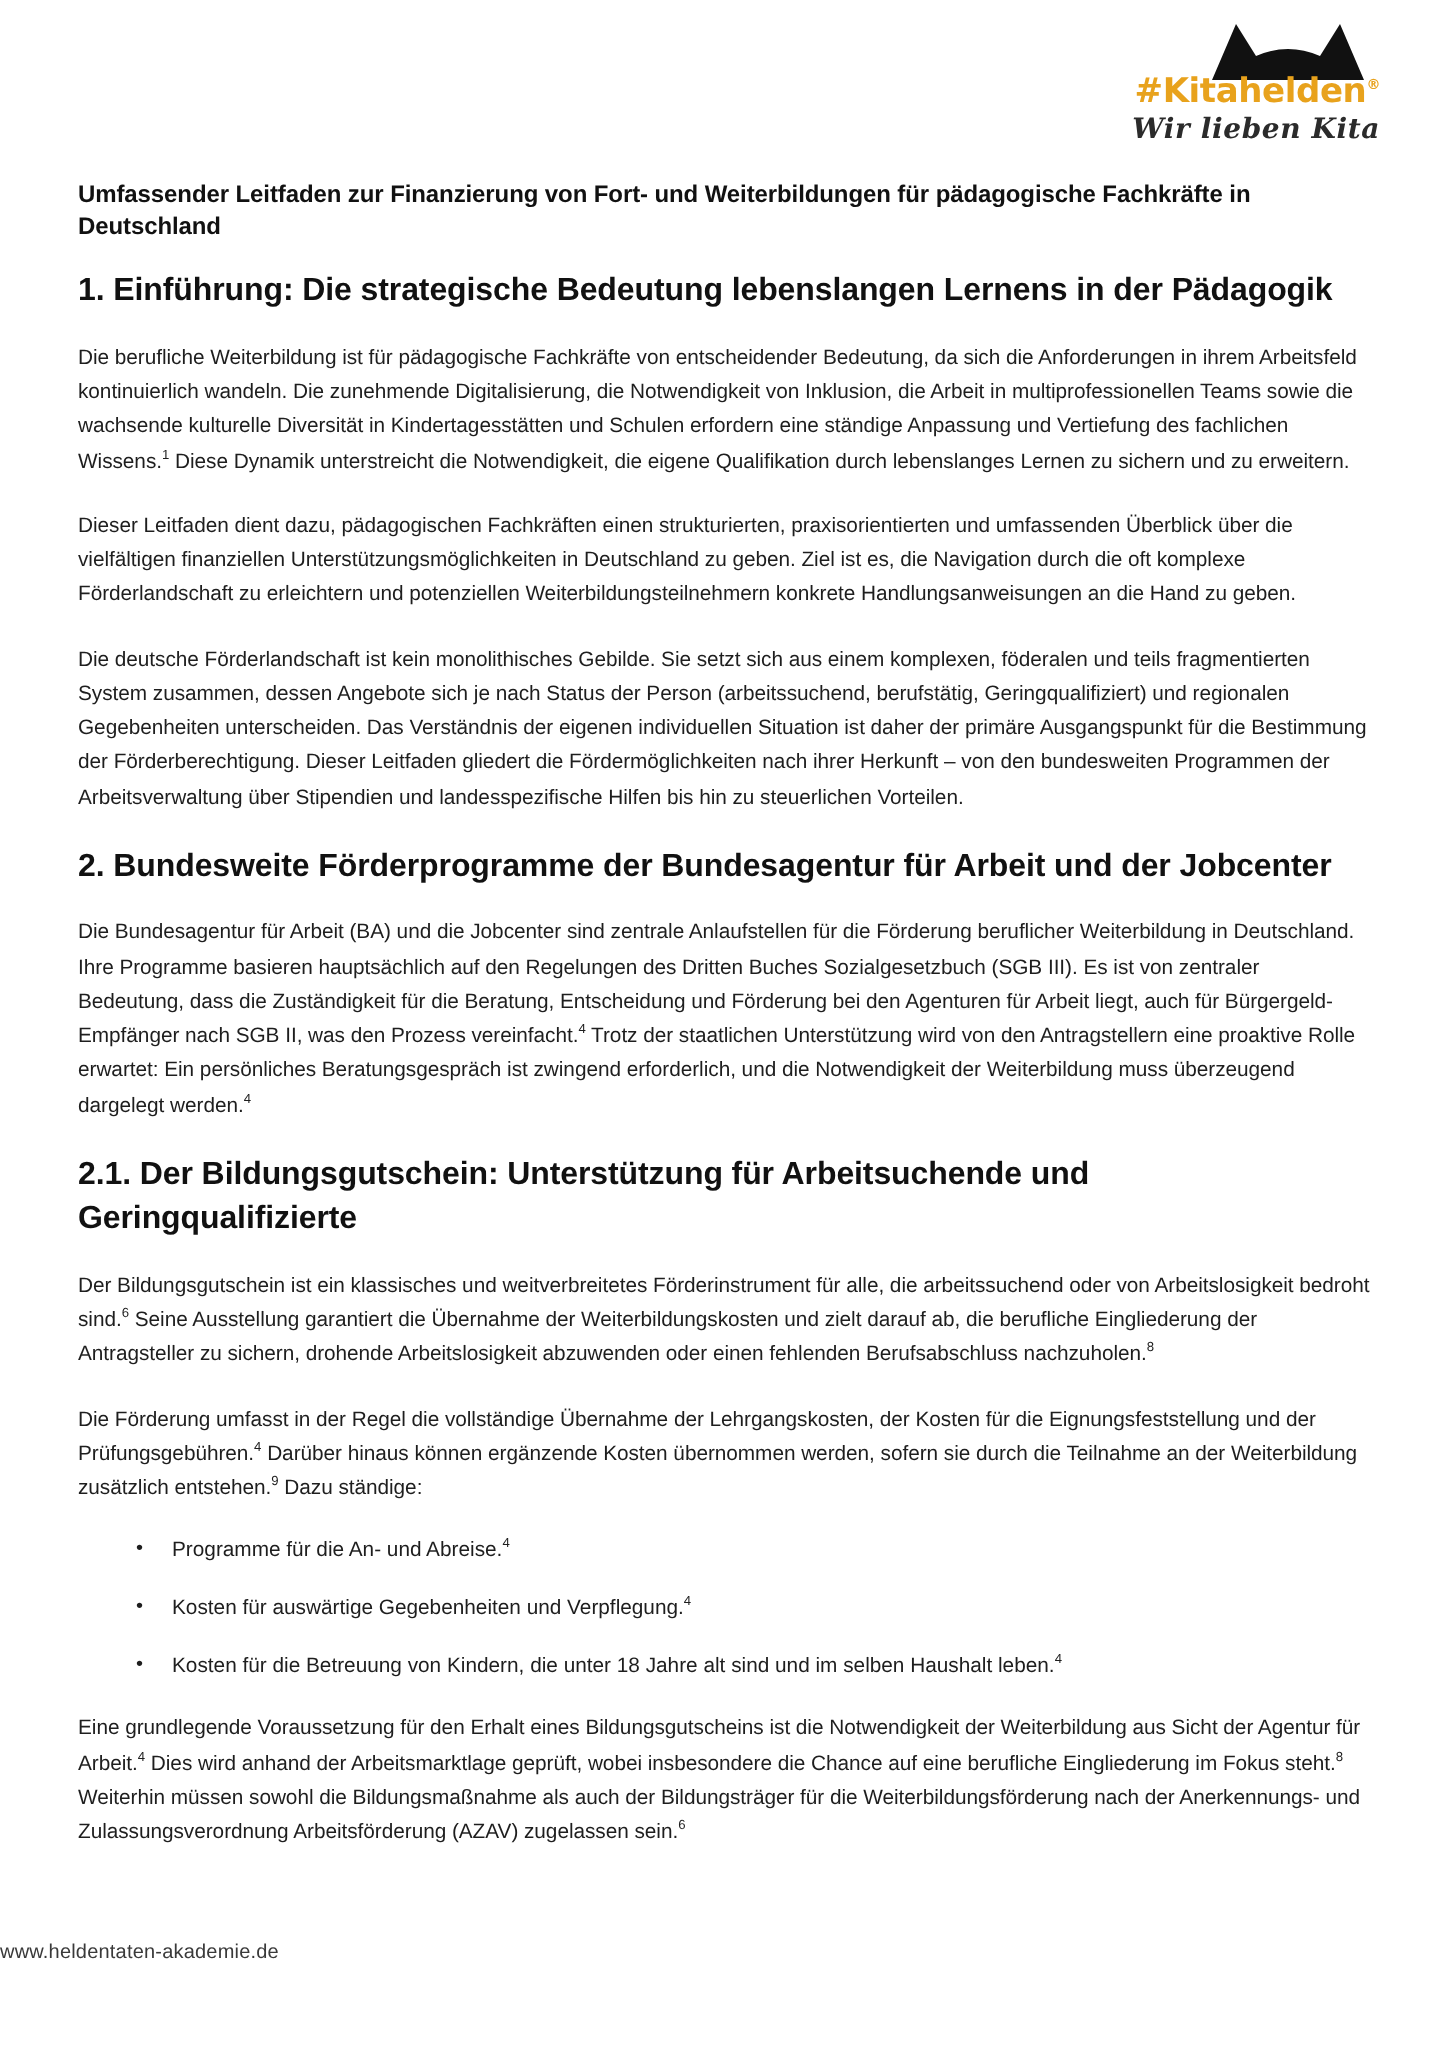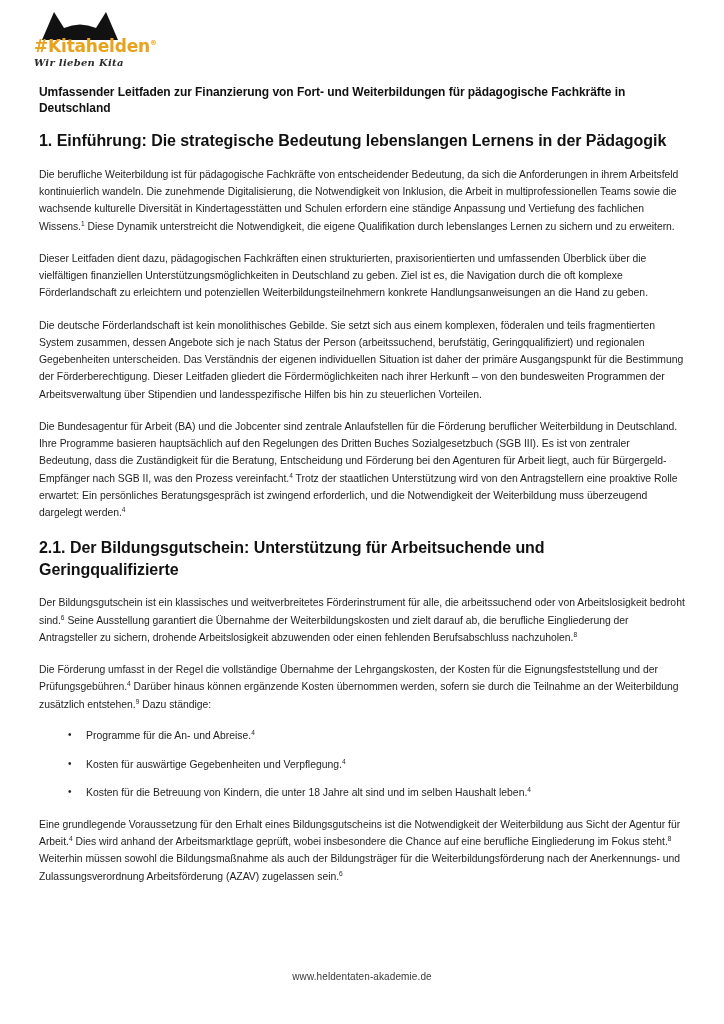--- a/index.html
+++ b/index.html
@@ -21,21 +21,21 @@
     box-sizing: border-box;
     padding: 0 34px;
   }
 
   
   .logo-block {
     width: 100%;
     padding-top: 10px;
     display: flex;
     flex-direction: column;
-    align-items: flex-start;
+    align-items: flex-end;
   }
   .logo-mark {
     width: 92px;
     height: 30px;
     display: block;
   }
   .logo-wordmark {
     font-family: "DejaVu Sans", sans-serif;
     font-weight: bold;
     font-size: 17px;
@@ -48,21 +48,21 @@
   .logo-wordmark .name { color: #E8A21C; }
   .logo-wordmark .reg {
     font-size: 7px;
     vertical-align: super;
     color: #E8A21C;
   }
   .logo-tagline {
     font-family: "DejaVu Serif", serif;
     font-style: italic;
     font-weight: bold;
-    font-size: 10px;
+    font-size: 14px;
     color: #2b2b2b;
     margin-top: 2px;
     letter-spacing: 0.3px;
     white-space: nowrap;
   }
 
   
   .doc {
     padding: 0 5px 0 5px;
     margin-top: 16px;
@@ -117,21 +117,20 @@
     font-size: 10px;
     color: #1e1e1e;
   }
 
   
   .footer {
     position: absolute;
     left: 0;
     right: 0;
     bottom: 42px;
-    text-align: center;
     font-size: 10px;
     color: #3a3a3a;
     letter-spacing: 0.1px;
   }
 </style>
 </head>
 <body>
 
 <div class="page">
 
@@ -150,20 +149,21 @@
     <h1 class="doc-title">Umfassender Leitfaden zur Finanzierung von Fort- und Weiterbildungen für pädagogische Fachkräfte in Deutschland</h1>
 
     <h2 class="section-heading">1. Einführung: Die strategische Bedeutung lebenslangen Lernens in der Pädagogik</h2>
 
     <p class="body-text"><span>Die berufliche Weiterbildung ist für pädagogische Fachkräfte von entscheidender Bedeutung, da sich die Anforderungen in ihrem Arbeitsfeld kontinuierlich wandeln. Die zunehmende Digitalisierung, die Notwendigkeit von Inklusion, die Arbeit in multiprofessionellen Teams sowie die wachsende kulturelle Diversität in Kindertagesstätten und Schulen erfordern eine ständige Anpassung und Vertiefung des fachlichen Wissens.</span><sup>1</sup><span> Diese Dynamik unterstreicht die Notwendigkeit, die eigene Qualifikation durch lebenslanges Lernen zu sichern und zu erweitern.</span></p>
 
     <p class="body-text">Dieser Leitfaden dient dazu, pädagogischen Fachkräften einen strukturierten, praxisorientierten und umfassenden Überblick über die vielfältigen finanziellen Unterstützungsmöglichkeiten in Deutschland zu geben. Ziel ist es, die Navigation durch die oft komplexe Förderlandschaft zu erleichtern und potenziellen Weiterbildungsteilnehmern konkrete Handlungsanweisungen an die Hand zu geben.</p>
 
     <p class="body-text">Die deutsche Förderlandschaft ist kein monolithisches Gebilde. Sie setzt sich aus einem komplexen, föderalen und teils fragmentierten System zusammen, dessen Angebote sich je nach Status der Person (arbeitssuchend, berufstätig, Geringqualifiziert) und regionalen Gegebenheiten unterscheiden. Das Verständnis der eigenen individuellen Situation ist daher der primäre Ausgangspunkt für die Bestimmung der Förderberechtigung. Dieser Leitfaden gliedert die Fördermöglichkeiten nach ihrer Herkunft – von den bundesweiten Programmen der Arbeitsverwaltung über Stipendien und landesspezifische Hilfen bis hin zu steuerlichen Vorteilen.</p>
 
+    <h2 class="section-heading">2. Bundesweite Förderprogramme der Bundesagentur für Arbeit und der Jobcenter</h2>
 
     <p class="body-text"><span>Die Bundesagentur für Arbeit (BA) und die Jobcenter sind zentrale Anlaufstellen für die Förderung beruflicher Weiterbildung in Deutschland. Ihre Programme basieren hauptsächlich auf den Regelungen des Dritten Buches Sozialgesetzbuch (SGB III). Es ist von zentraler Bedeutung, dass die Zuständigkeit für die Beratung, Entscheidung und Förderung bei den Agenturen für Arbeit liegt, auch für Bürgergeld-Empfänger nach SGB II, was den Prozess vereinfacht.</span><sup>4</sup><span> Trotz der staatlichen Unterstützung wird von den Antragstellern eine proaktive Rolle erwartet: Ein persönliches Beratungsgespräch ist zwingend erforderlich, und die Notwendigkeit der Weiterbildung muss überzeugend dargelegt werden.</span><sup>4</sup></p>
 
     <h2 class="section-heading">2.1. Der Bildungsgutschein: Unterstützung für Arbeitsuchende und Geringqualifizierte</h2>
 
     <p class="body-text"><span>Der Bildungsgutschein ist ein klassisches und weitverbreitetes Förderinstrument für alle, die arbeitssuchend oder von Arbeitslosigkeit bedroht sind.</span><sup>6</sup><span> Seine Ausstellung garantiert die Übernahme der Weiterbildungskosten und zielt darauf ab, die berufliche Eingliederung der Antragsteller zu sichern, drohende Arbeitslosigkeit abzuwenden oder einen fehlenden Berufsabschluss nachzuholen.</span><sup>8</sup></p>
 
     <p class="body-text"><span>Die Förderung umfasst in der Regel die vollständige Übernahme der Lehrgangskosten, der Kosten für die Eignungsfeststellung und der Prüfungsgebühren.</span><sup>4</sup><span> Darüber hinaus können ergänzende Kosten übernommen werden, sofern sie durch die Teilnahme an der Weiterbildung zusätzlich entstehen.</span><sup>9</sup><span> Dazu ständige:</span></p>
 
     <ul class="bullet-list">

